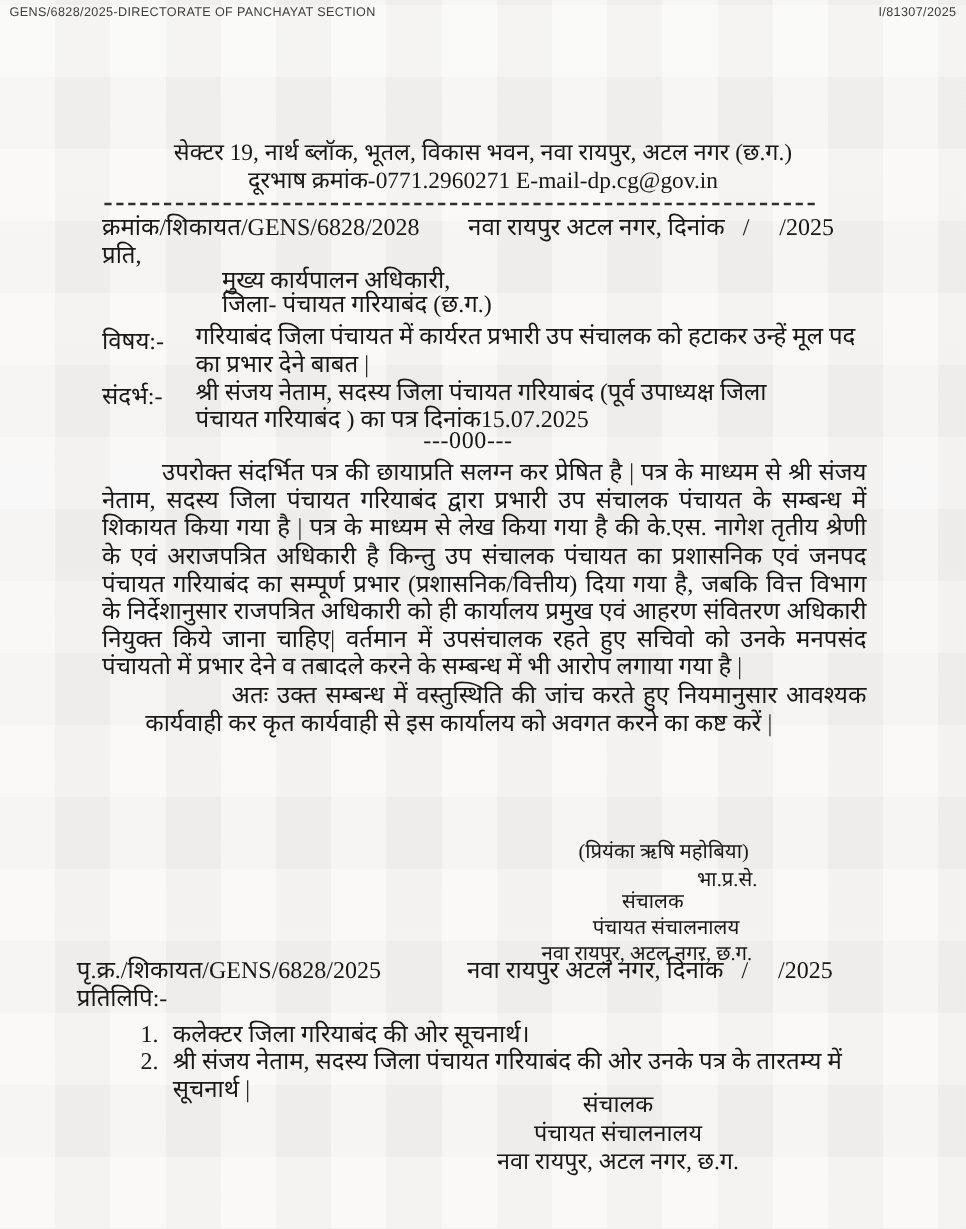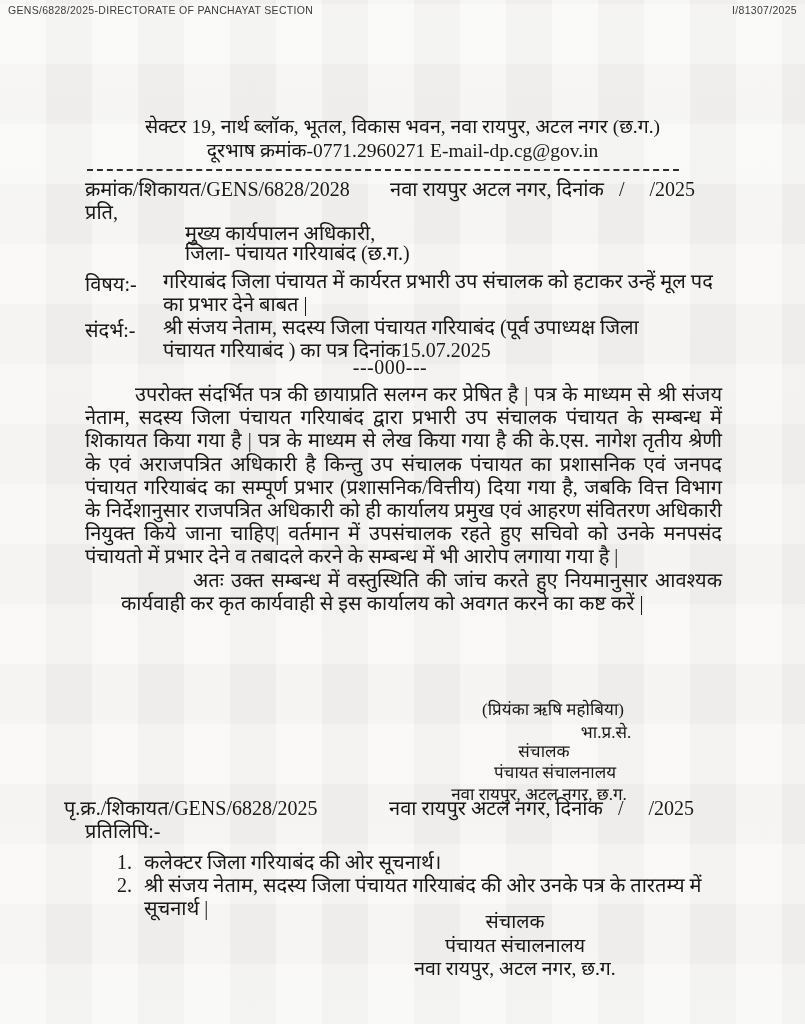--- a/index.html
+++ b/index.html
@@ -64,21 +64,21 @@
   .sig-name{top:697px;left:423px;width:260px;}
   .sig-service{top:720px;left:546px;width:120px;}
   .sig-desig{top:739px;left:484px;width:120px;}
   .sig-office{top:760px;left:465px;width:180px;}
   .sig-place{top:782px;left:419px;width:240px;}
   .endnum{
     top:794px;left:64px;width:630px;
     display:flex;justify-content:space-between;
     font-size:20px;white-space:pre;
   }
-  .copylabel{top:817px;left:64px;font-size:20px;margin-left:21px;}
+  .copylabel{top:817px;left:64px;font-size:20px;}
   .copylist{
     top:839px;left:105px;width:602px;
     margin:12px;padding:0;list-style:none;
     font-size:20px;line-height:23px;
     counter-reset:ci;
   }
   .copylist li{counter-increment:ci;padding-left:27px;position:relative;margin:0;}
   .copylist li::before{content:counter(ci) ".";position:absolute;left:0;}
   .foot{top:910px;left:395px;width:240px;text-align:center;font-size:19.5px;line-height:23.5px;}
   .foot div{white-space:nowrap;}

